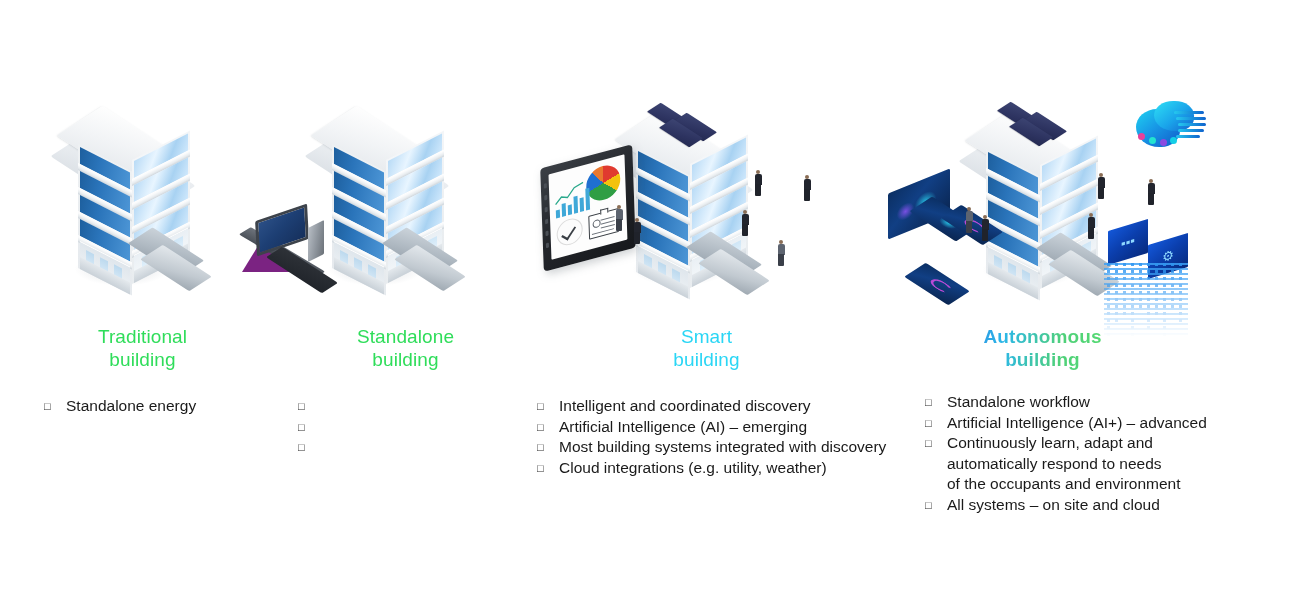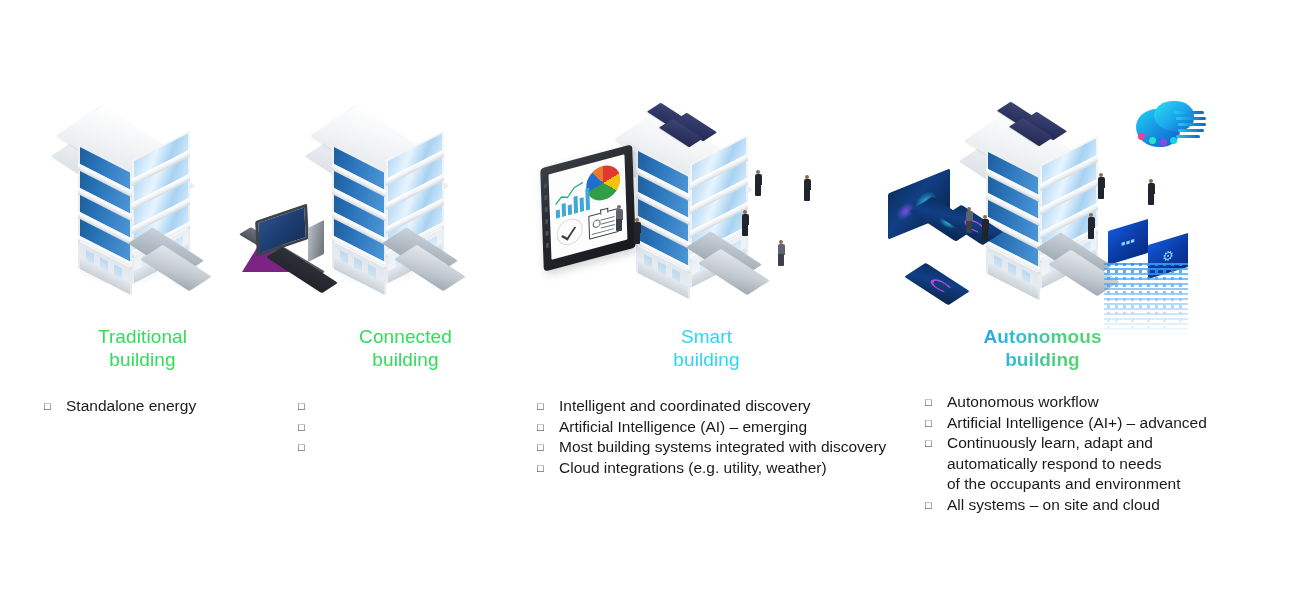--- a/index.html
+++ b/index.html
@@ -479,21 +479,21 @@
       <div class="canopy2" style="left:82px; top:146px;"></div>
     </div>
 
     <div class="purple-tri" style="left:-6px; top:128px;"></div>
     <div class="laptop-base" style="left:6px; top:142px;"></div>
     <div class="laptop-screen" style="left:8px; top:112px;"></div>
     <div class="tower" style="left:60px; top:124px;"></div>
     <div class="keyboard" style="left:36px; top:152px;"></div>
   </div>
 
-  <div class="col-heading heading-green" style="left:323px; top:325px; width:165px;">Connected
+  <div class="col-heading heading-green" style="left:323px; top:325px; width:165px;">Standalone
 building</div>
 
   <div class="bullets" style="left:298px; top:396px; width:215px;">
     <div class="bullet-row">
       <span class="bullet-mark">□</span>
     </div>
     <div class="bullet-row">
       <span class="bullet-mark">□</span>
     </div>
     <div class="bullet-row">
@@ -757,21 +757,21 @@
       <div class="rain-col" style="left:75px; height:80%;"></div>
     </div>
   </div>
 
   <div class="col-heading heading-grad" style="left:955px; top:325px; width:175px;">Autonomous
 building</div>
 
   <div class="bullets" style="left:925px; top:392px; width:350px;">
     <div class="bullet-row">
       <span class="bullet-mark">□</span>
-      <span class="bullet-text">Autonomous workflow</span>
+      <span class="bullet-text">Standalone workflow</span>
     </div>
     <div class="bullet-row">
       <span class="bullet-mark">□</span>
       <span class="bullet-text">Artificial Intelligence (AI+) – advanced</span>
     </div>
     <div class="bullet-row">
       <span class="bullet-mark">□</span>
       <span class="bullet-text">Continuously learn, adapt and
 automatically respond to needs
 of the occupants and environment</span>

